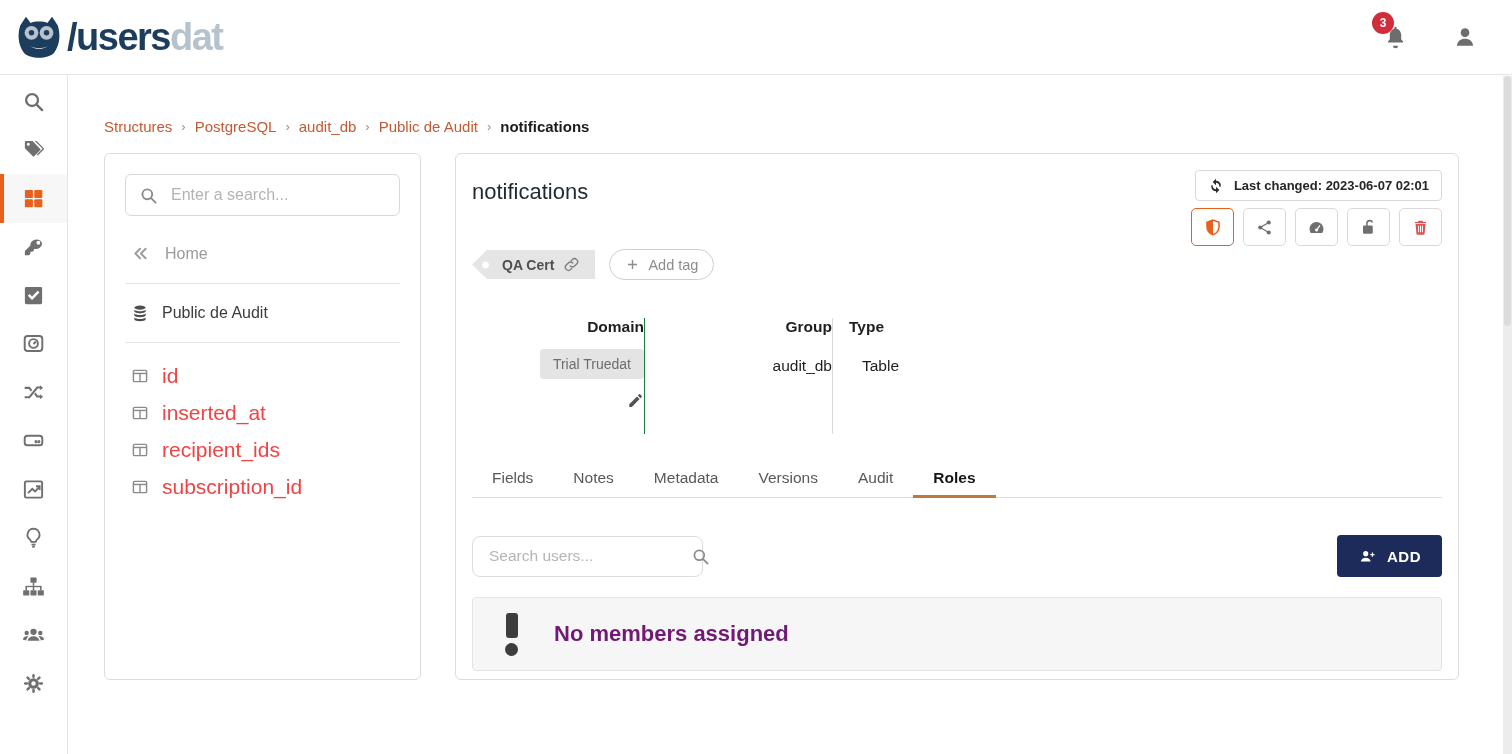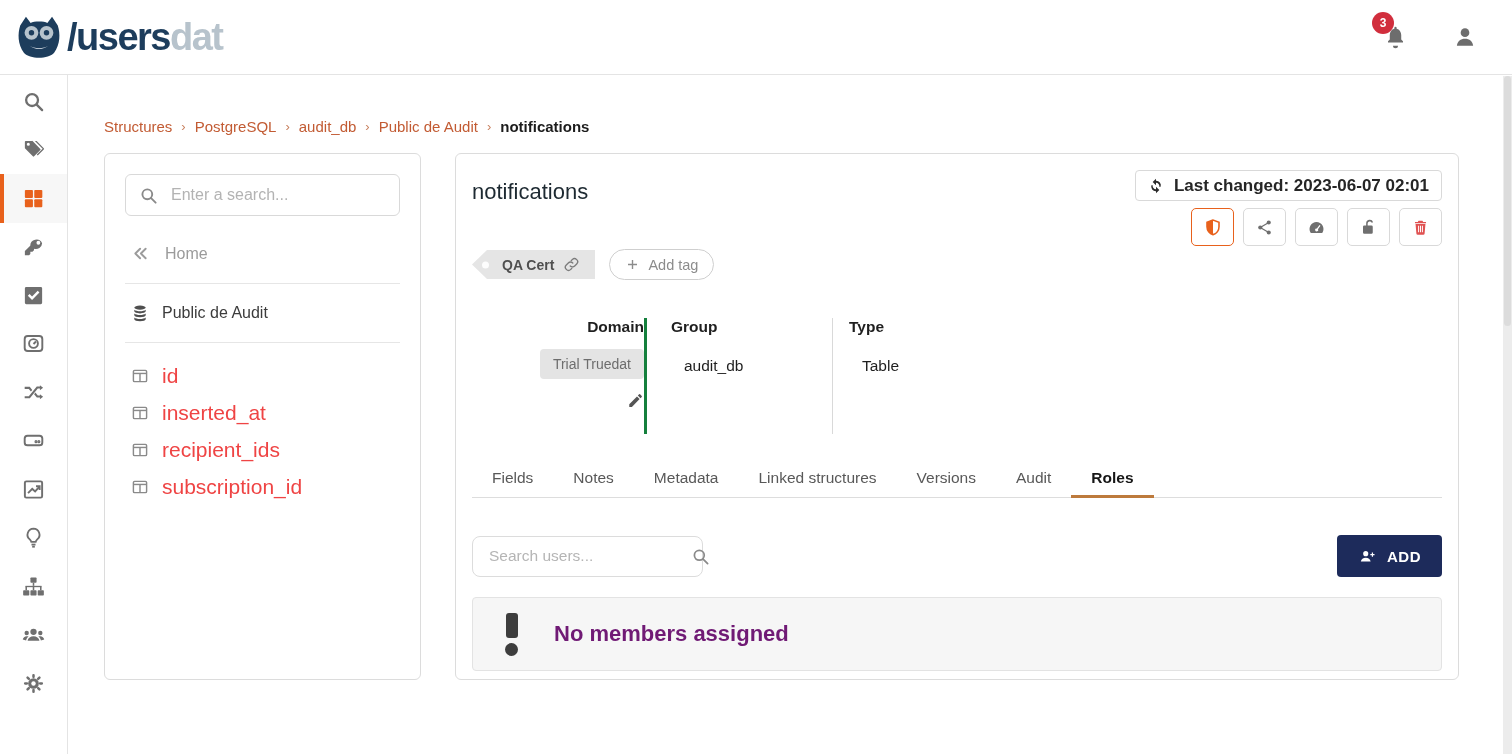--- a/index.html
+++ b/index.html
@@ -51,40 +51,40 @@
   .node-row svg { color:#4f4f4f; }
   .fields-list { margin-top:21px; }
   .field-row { display:flex; align-items:center; gap:13px; font-size:21px; color:#ef4444; margin:0 0 13px 6px; cursor:pointer; }
   .field-row svg { color:#8a8a8a; flex-shrink:0; }
 
   
   .rc-header { display:flex; justify-content:space-between; }
   .title { font-size:22px; font-weight:400; color:#1e2a32; margin-top:9px; }
   .rc-actions { display:flex; flex-direction:column; align-items:flex-end; gap:7px; }
   .last-changed { display:flex; align-items:center; gap:10px; border:1px solid #d9d9d9; background:#fff; border-radius:4px;
-    height:31px; padding:0 12px; font-size:17px; font-weight:700; color:#262626; font-family:inherit; cursor:pointer; }
+    height:31px; padding:0 12px; font-size:13px; font-weight:700; color:#262626; font-family:inherit; cursor:pointer; }
   .last-changed svg { color:#2b2b2b; }
   .action-row { display:flex; gap:9px; }
   .icon-btn { width:43px; height:38px; border:1px solid #d9d9d9; border-radius:5px; background:#fff;
     display:flex; align-items:center; justify-content:center; color:#6f6f6f; cursor:pointer; }
   .icon-btn.shield-btn { border-color:#e8611c; }
   .icon-btn.trash-btn { color:#e05252; }
 
   .tag-row { display:flex; align-items:center; gap:14px; margin-top:3px; }
   .tag-chip { position:relative; height:29px; background:#e5e5e5; display:flex; align-items:center; gap:10px;
     padding:0 16px 0 30px; clip-path:polygon(15px 0,100% 0,100% 100%,15px 100%,0 50%); font-size:14px; color:#4f4f4f; font-weight:600; cursor:pointer; }
   .tag-chip::before { content:""; position:absolute; left:10px; top:50%; transform:translateY(-50%);
     width:7px; height:7px; border-radius:50%; background:#fdfdfd; }
   .tag-chip svg { color:#7d7d7d; }
   .add-tag { display:flex; align-items:center; gap:8px; height:31px; border:1px solid #cfcfcf; border-radius:16px;
     padding:0 15px; background:#fff; color:#8c8c8c; font-size:14.5px; font-family:inherit; cursor:pointer; }
 
   .details { display:flex; margin-top:38px; height:116px; }
   .dcol1 { width:172px;text-align:right; }
-  .dcol2 { width:188px; border-left:3px solid #15803d; padding-left:24px; }
+  .dcol2 { width:188px; border-left:1px solid #15803d; padding-left:24px;text-align:right; }
   .dcol3 { flex:1; border-left:1px solid #d9d9d9; padding-left:16px; }
   .dlabel { font-size:15.5px; font-weight:700; color:#1f1f1f; }
   .dchip { display:inline-block; background:#e4e4e4; border-radius:4px; padding:7px 13px; font-size:14px; color:#6d6d6d; margin:13px 0 0 14px; cursor:default; }
   .pencil-btn { margin:13px 0 0 24px; color:#555; background:none; border:none; padding:0; cursor:pointer; }
   .dvalue { font-size:15.5px; color:#1f1f1f; margin:21px 0 0 13px; }
 
   .tabs { display:flex; margin-top:27px; border-bottom:1px solid #ddd; }
   .tab { padding:8px 20px 10px; font-size:15.5px; color:#585858; cursor:pointer; white-space:nowrap; }
   .tab.active { font-weight:700; color:#161616; border-bottom:3px solid #bd7a3c; margin-bottom:-1px; padding-bottom:8px; }
 
@@ -460,21 +460,20 @@
           <div class="dcol3">
             <div class="dlabel">Type</div>
             <div class="dvalue">Table</div>
           </div>
         </div>
 
         <div class="tabs">
           <div class="tab">Fields</div>
           <div class="tab">Notes</div>
           <div class="tab">Metadata</div>
-          <div class="tab">Linked structures</div>
           <div class="tab">Versions</div>
           <div class="tab">Audit</div>
           <div class="tab active">Roles</div>
         </div>
 
         <div class="roles-bar">
           <div class="user-search">
             <input type="text" placeholder="Search users..." style="">
             <span>
                 <svg width="19" height="19" viewBox="0 0 24 24" fill="none" stroke="currentColor" stroke-width="2.2" stroke-linecap="round">

